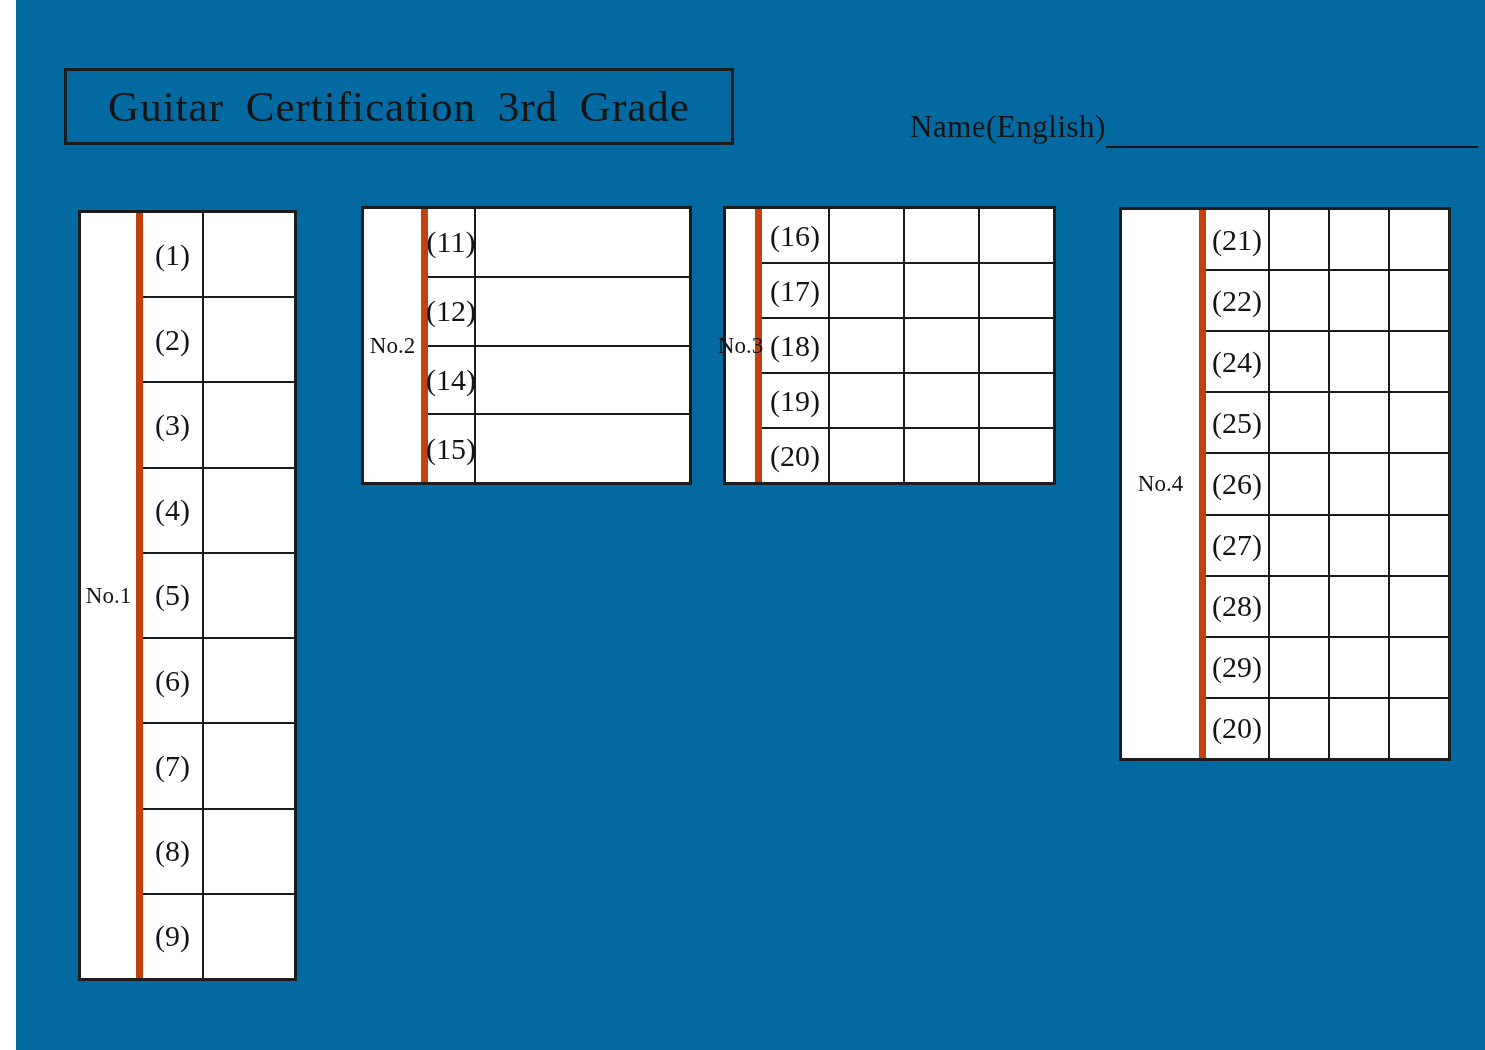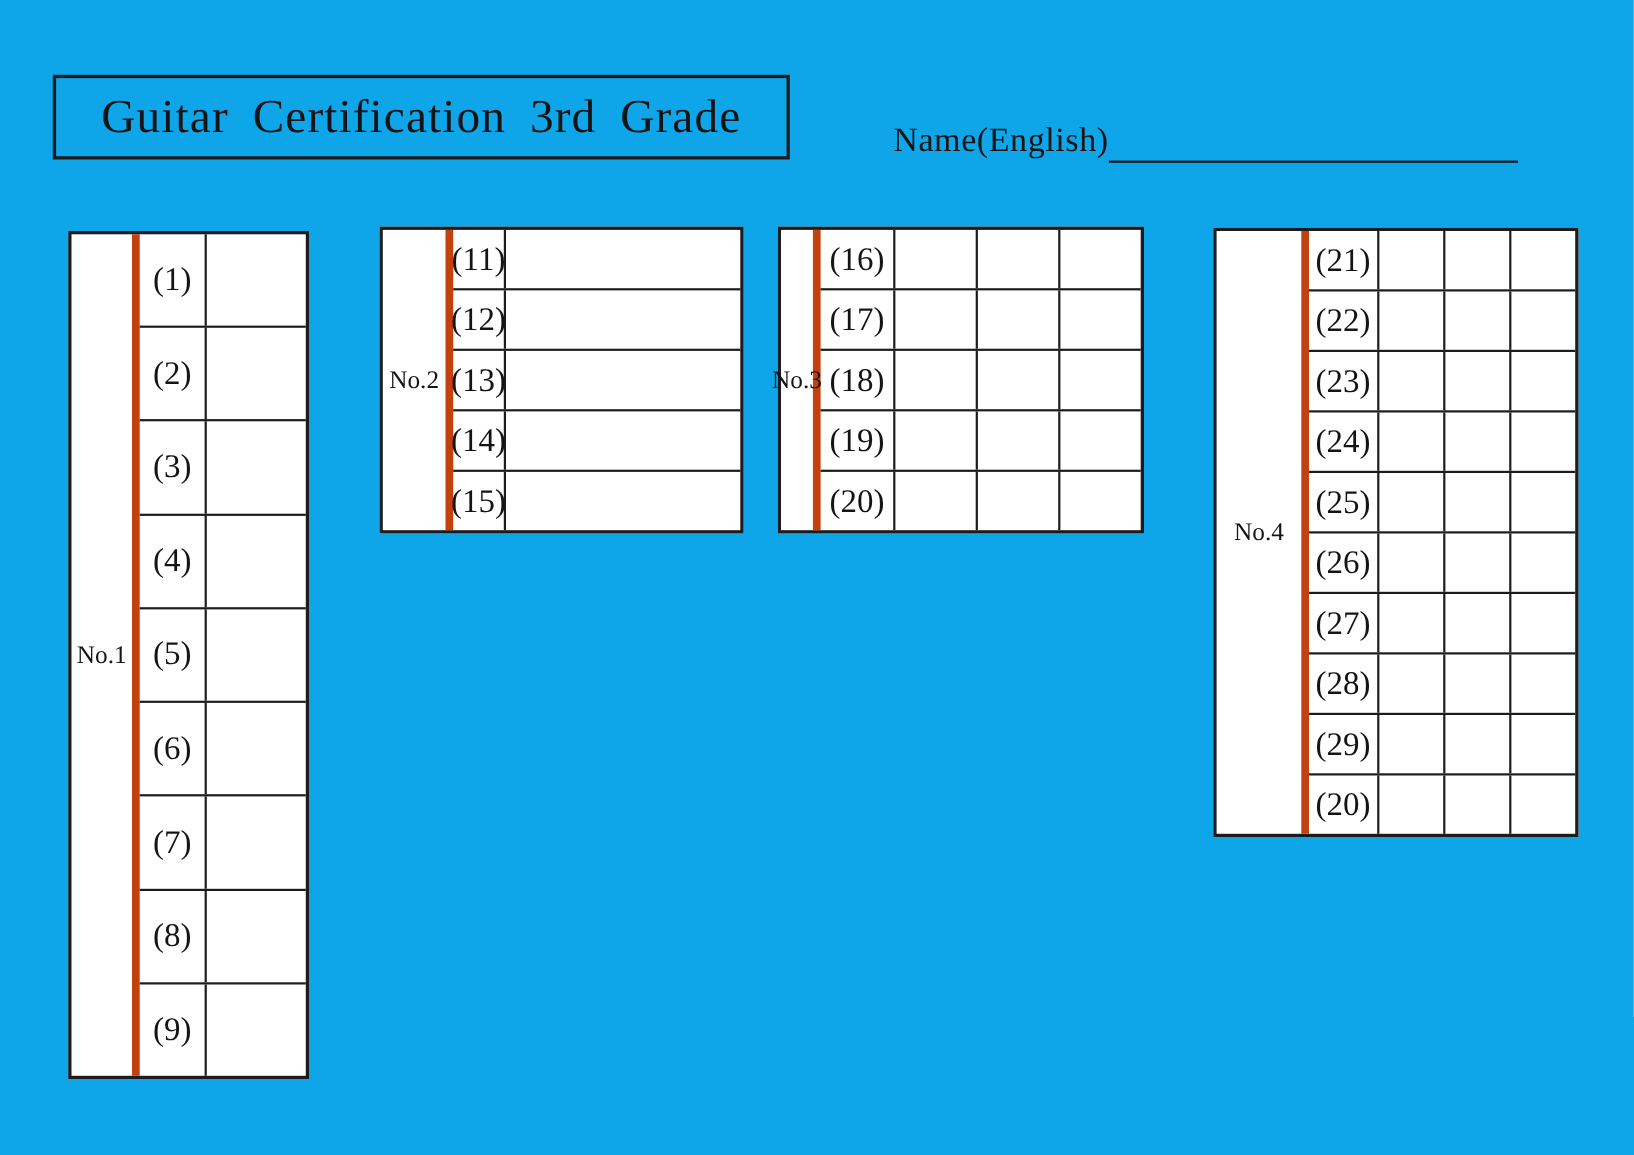--- a/index.html
+++ b/index.html
@@ -4,41 +4,41 @@
 <style>
   * { margin: 0; padding: 0; box-sizing: border-box; }
   html, body { width: 1485px; height: 1050px; }
   body {
     background: #ffffff;
     font-family: "Liberation Serif", "DejaVu Serif", serif;
     color: #141414;
     position: relative;
     overflow: hidden;
   }
-  .page { position: absolute; inset: 0; background: #0ea5e9; }
+  .page { position: absolute; inset: 0; background: #0369a1; margin-left: 16px; }
 
   
   .title-box {
     position: absolute;
     left: 48px; top: 68px;
     width: 670px; height: 77px;
     border: 3px solid #1c1c1c;
     display: flex; align-items: center; justify-content: center;
   }
   .title-text {
     font-size: 43px;
     letter-spacing: 1px;
     word-spacing: 10px;
     white-space: nowrap;
   }
 
   
   .name-row {
     position: absolute;
-    left: 812px; top: 106px;
+    left: 894px; top: 106px;
     display: flex; align-items: flex-end;
   }
   .name-label { font-size: 31px; line-height: 42px; letter-spacing: 0.5px; }
   .name-line {
     display: inline-block;
     width: 372px; height: 40px;
     border-bottom: 2px solid #141414;
   }
 
   
@@ -144,24 +144,20 @@
     <div class="rows">
         <div class="row">
           <div class="num-cell">(11)</div>
           <div class="ans-cell"></div>
         </div>
         <div class="row">
           <div class="num-cell">(12)</div>
           <div class="ans-cell"></div>
         </div>
         <div class="row">
-          <div class="num-cell">(13)</div>
-          <div class="ans-cell"></div>
-        </div>
-        <div class="row">
           <div class="num-cell">(14)</div>
           <div class="ans-cell"></div>
         </div>
         <div class="row">
           <div class="num-cell">(15)</div>
           <div class="ans-cell"></div>
         </div>
       </div>
   </div>
 
@@ -210,26 +206,20 @@
           <div class="ans-cell"></div>
           <div class="ans-cell"></div>
         </div>
         <div class="row">
           <div class="num-cell">(22)</div>
           <div class="ans-cell"></div>
           <div class="ans-cell"></div>
           <div class="ans-cell"></div>
         </div>
         <div class="row">
-          <div class="num-cell">(23)</div>
-          <div class="ans-cell"></div>
-          <div class="ans-cell"></div>
-          <div class="ans-cell"></div>
-        </div>
-        <div class="row">
           <div class="num-cell">(24)</div>
           <div class="ans-cell"></div>
           <div class="ans-cell"></div>
           <div class="ans-cell"></div>
         </div>
         <div class="row">
           <div class="num-cell">(25)</div>
           <div class="ans-cell"></div>
           <div class="ans-cell"></div>
           <div class="ans-cell"></div>

